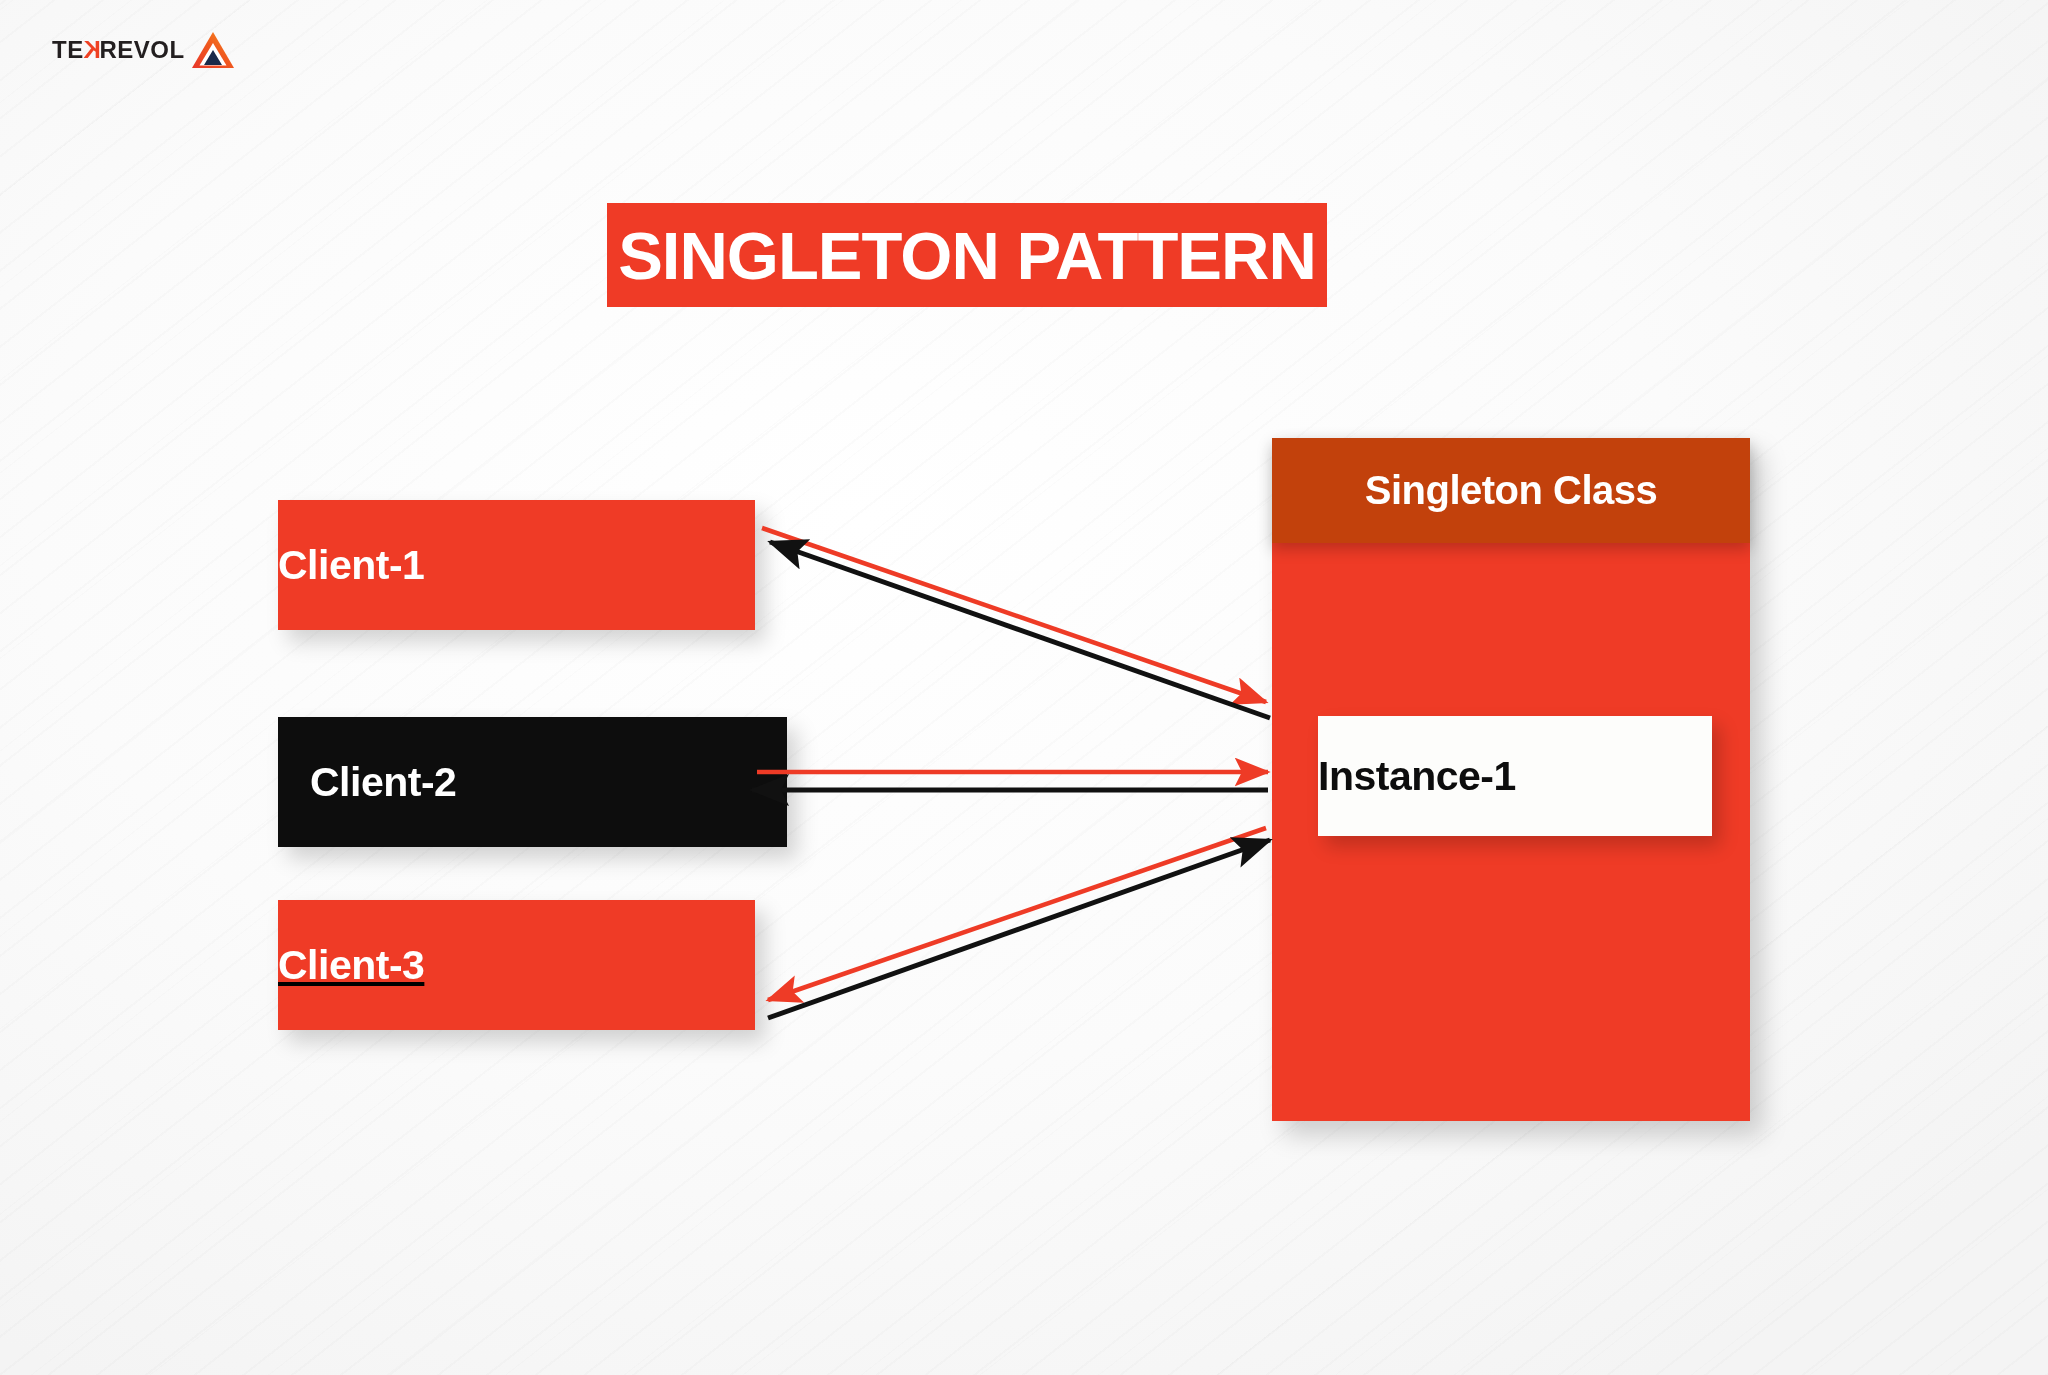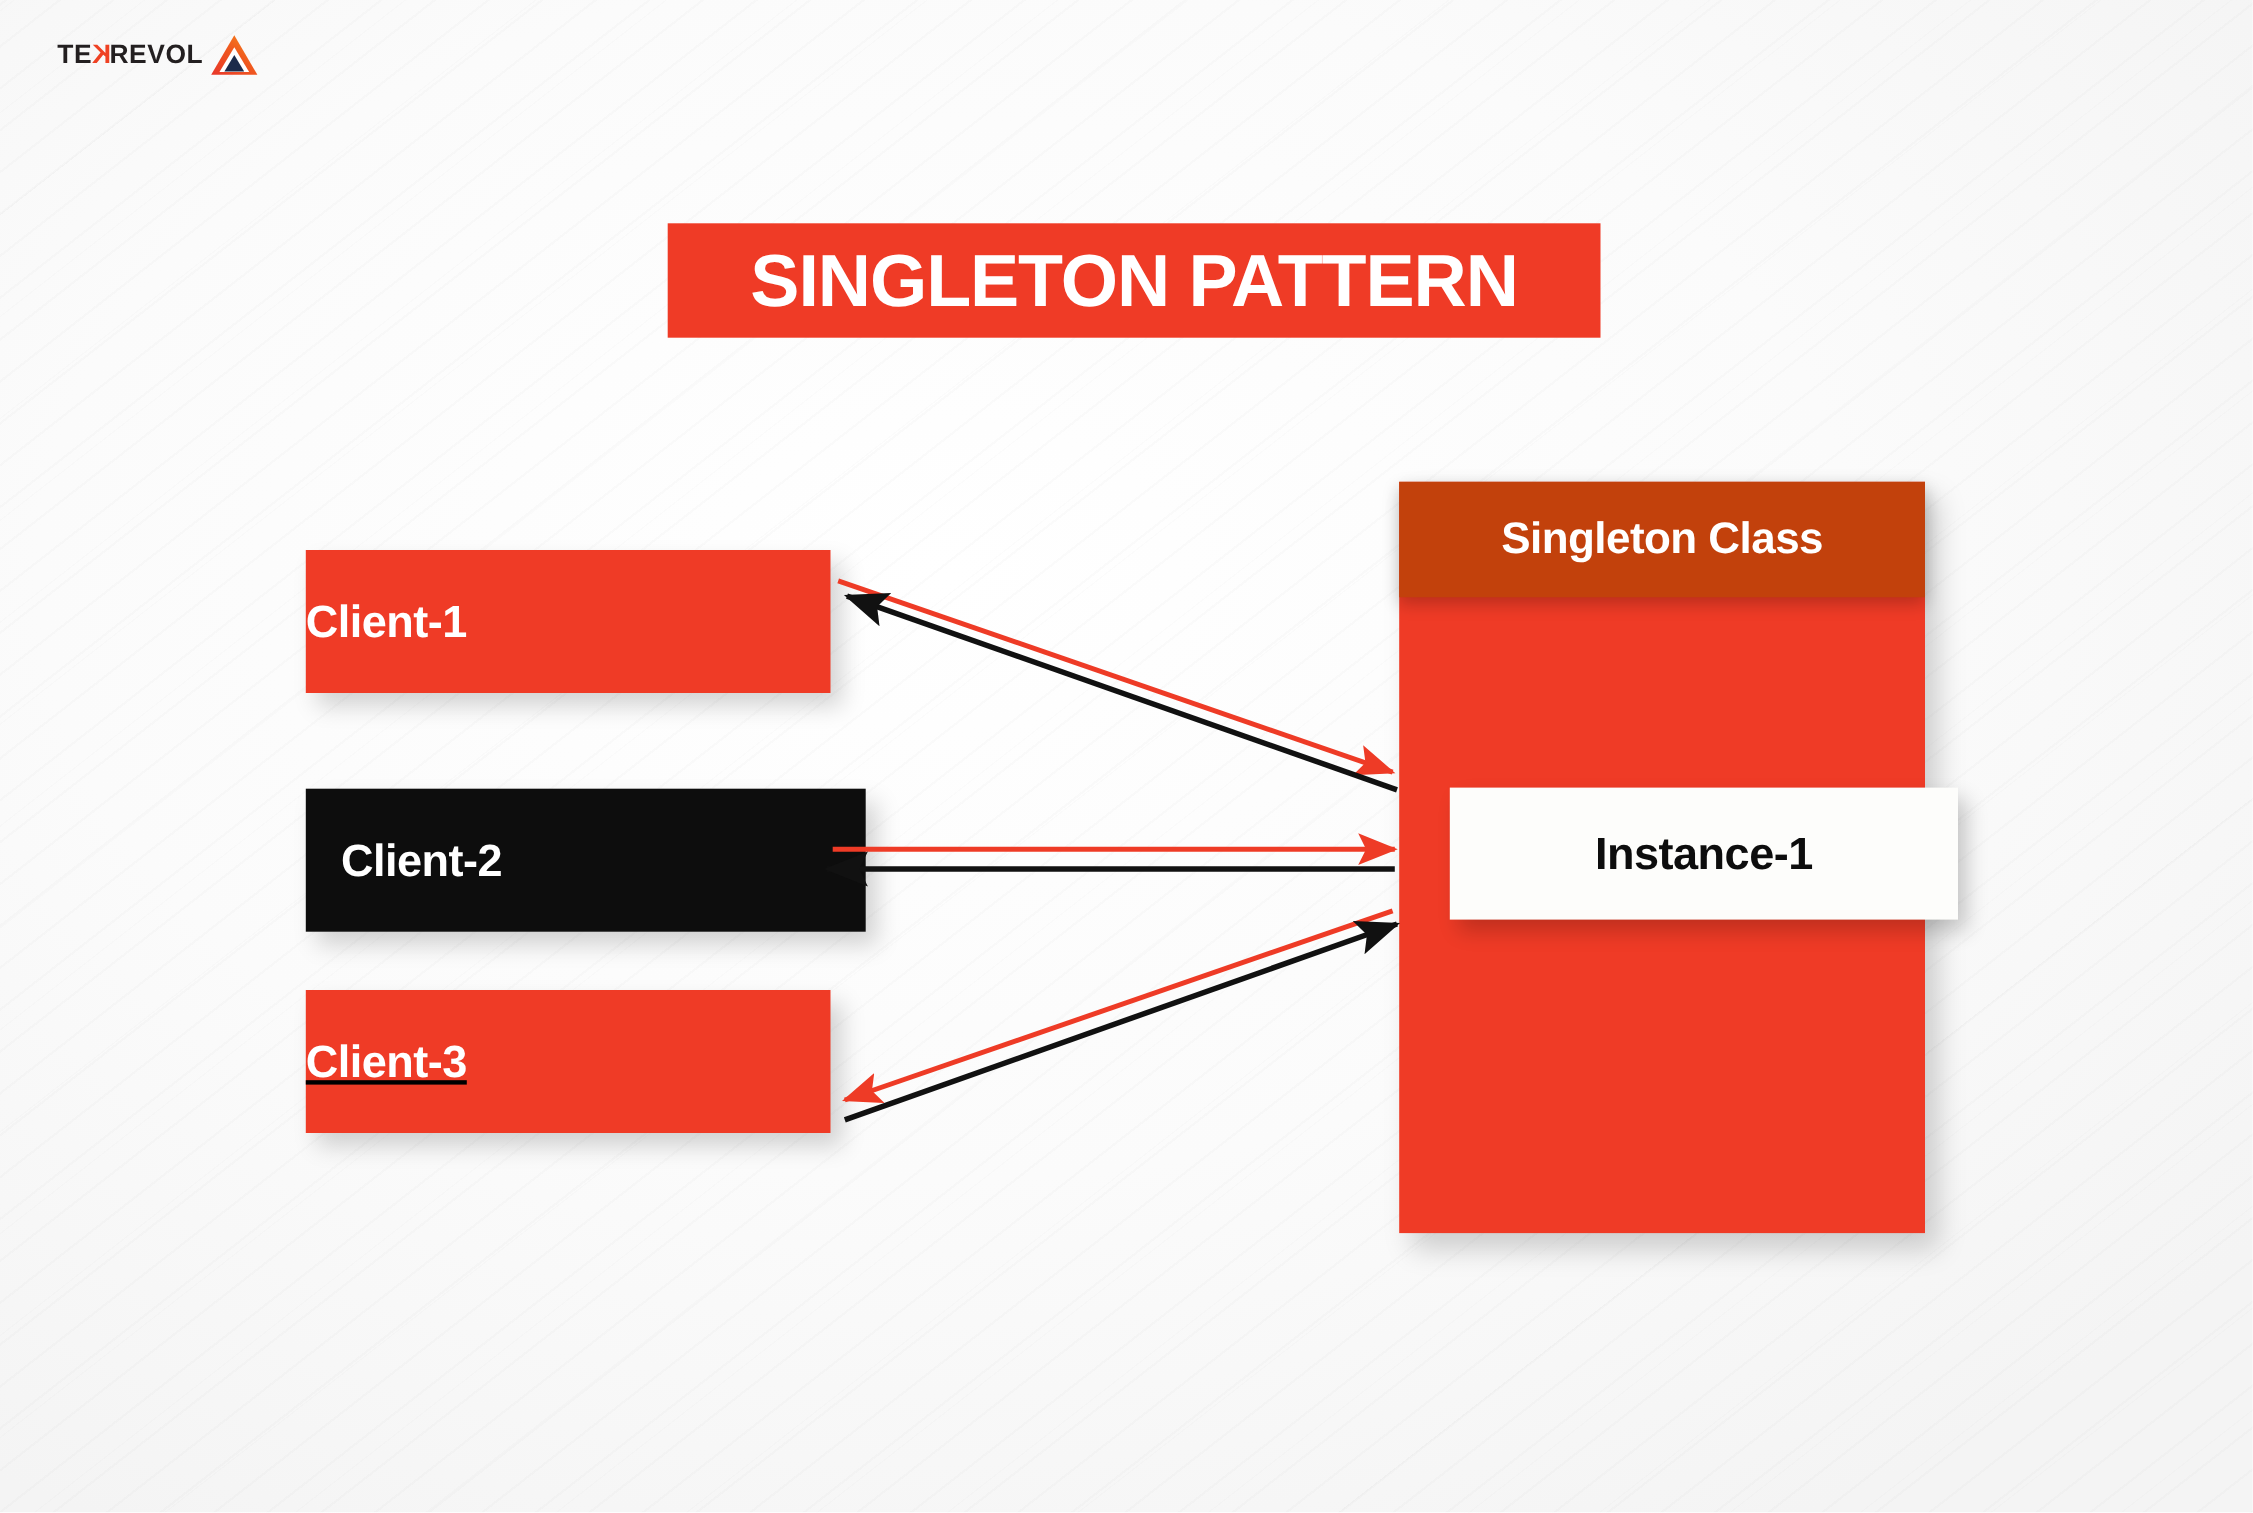--- a/index.html
+++ b/index.html
@@ -55,21 +55,21 @@
     transform: scaleX(-1);
     margin: 0 -1px;
   }
   #logo-mark { display: block; }
 
   
   #title-banner {
     position: absolute;
     left: 607px;
     top: 203px;
-    width: 848px;
+    width: 720px;
     height: 104px;
     background: #ef3b26;
     display: flex;
     align-items: center;
     justify-content: center;
   }
   #title-text {
     color: #ffffff;
     font-size: 67px;
     font-weight: 700;
@@ -125,26 +125,25 @@
   #class-header-label {
     color: #ffffff;
     font-size: 40px;
     font-weight: 700;
     letter-spacing: -0.5px;
   }
   #instance-box {
     position: absolute;
     left: 46px;
     top: 278px;
-    width: 462px;
+    width: 394px;
     height: 120px;
     background: #fdfdfb;
     display: flex;
     align-items: center;
-    justify-content: center;
     box-shadow: 8px 10px 18px rgba(0,0,0,0.20);
   }
   #instance-label {
     color: #0d0d0d;
     font-size: 41px;
     font-weight: 700;
     letter-spacing: -0.5px;
   }
 
   

